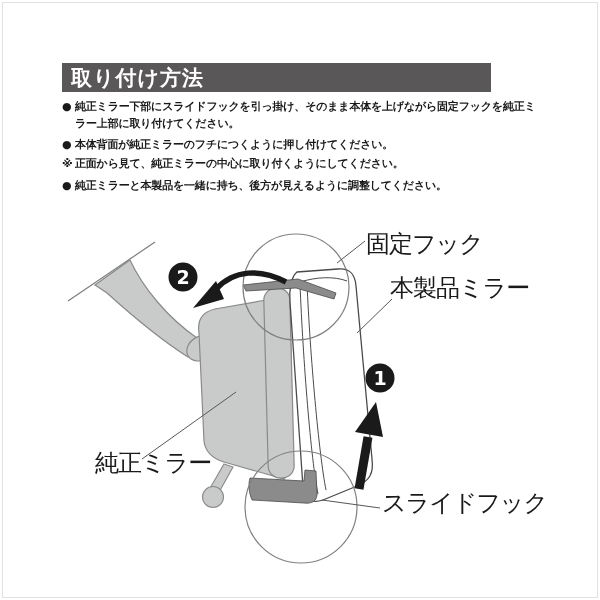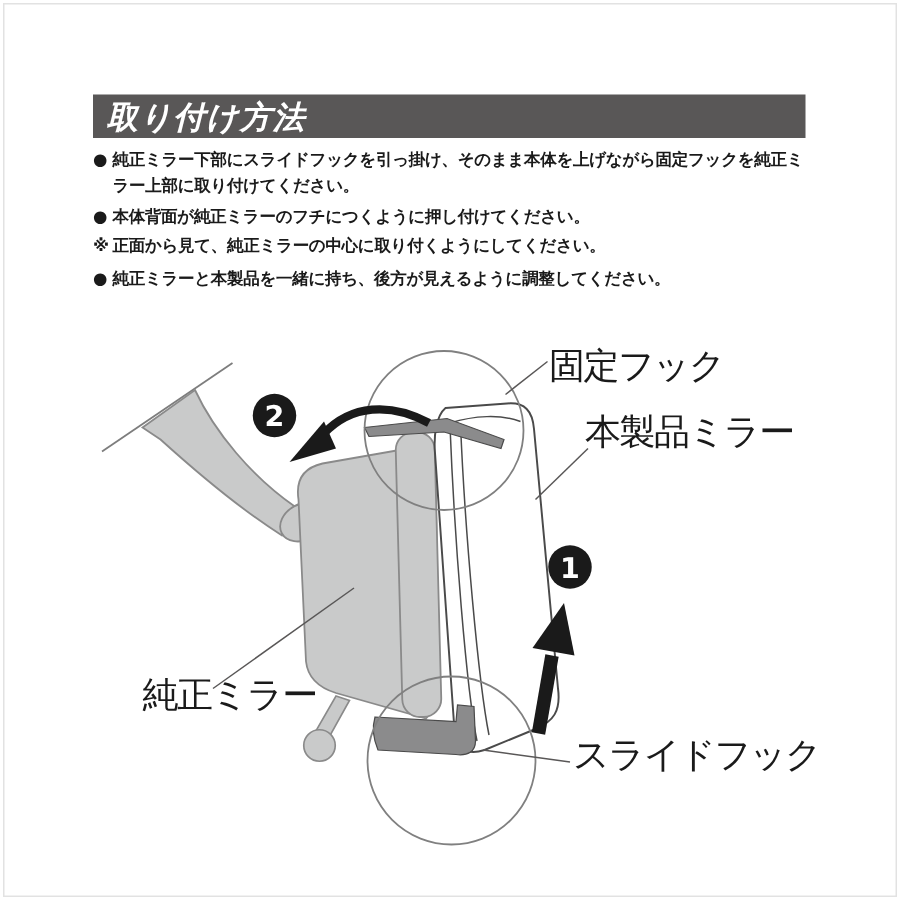--- a/index.html
+++ b/index.html
@@ -1,20 +1,20 @@
 <!DOCTYPE html>
 <html><head>
 <meta charset="utf-8">
 <style>
   html,body{margin:0;padding:0;background:#fff;}
   .stage{position:relative;width:600px;height:600px;background:#fff;overflow:hidden;
          font-family:"DejaVu Sans","Liberation Sans",sans-serif;}
   .frame{position:absolute;inset:2px;border:1px solid #e2e2e2;pointer-events:none;}
-  .header{position:absolute;left:62px;top:63px;width:475px;height:29px;background:#595757;
-          display:flex;align-items:center;font-style:italic;}
+  .header{position:absolute;left:62px;top:63px;width:429px;height:29px;background:#595757;
+          display:flex;align-items:center;}
   .header .title{color:#ffffff;font-size:21px;font-weight:bold;padding-left:9px;letter-spacing:1px;}
   .instructions{position:absolute;left:62px;top:98px;width:479px;color:#1a1a1a;}
   .instr-item{display:flex;font-size:11px;font-weight:bold;line-height:17px;letter-spacing:-0.2px;}
   .instr-item .marker{width:13px;flex-shrink:0;}
   .instr-item .txt{flex:1;}
   .mb4{margin-bottom:4px;} .mb2{margin-bottom:2px;} .mb5{margin-bottom:5px;}
   svg.diagram{position:absolute;left:0;top:0;}
   .dlabel{font-size:24px;letter-spacing:-1px;fill:#1a1a1a;font-weight:500;}
   .badge-num{font-size:19px;font-weight:bold;fill:#ffffff;text-anchor:middle;}
 </style>

